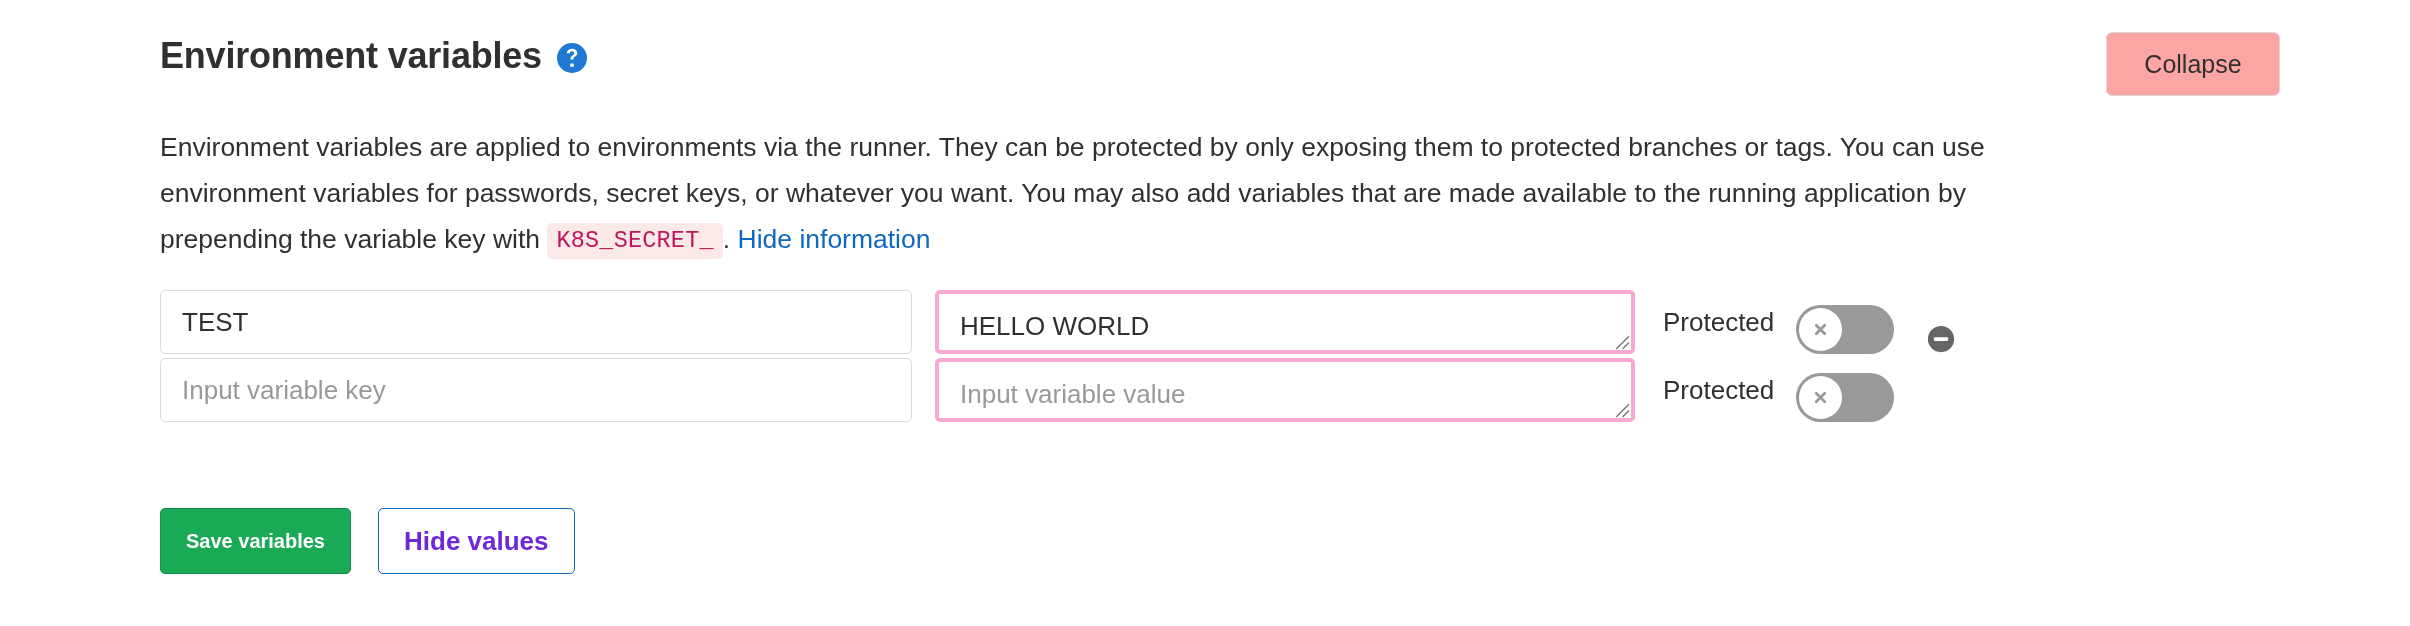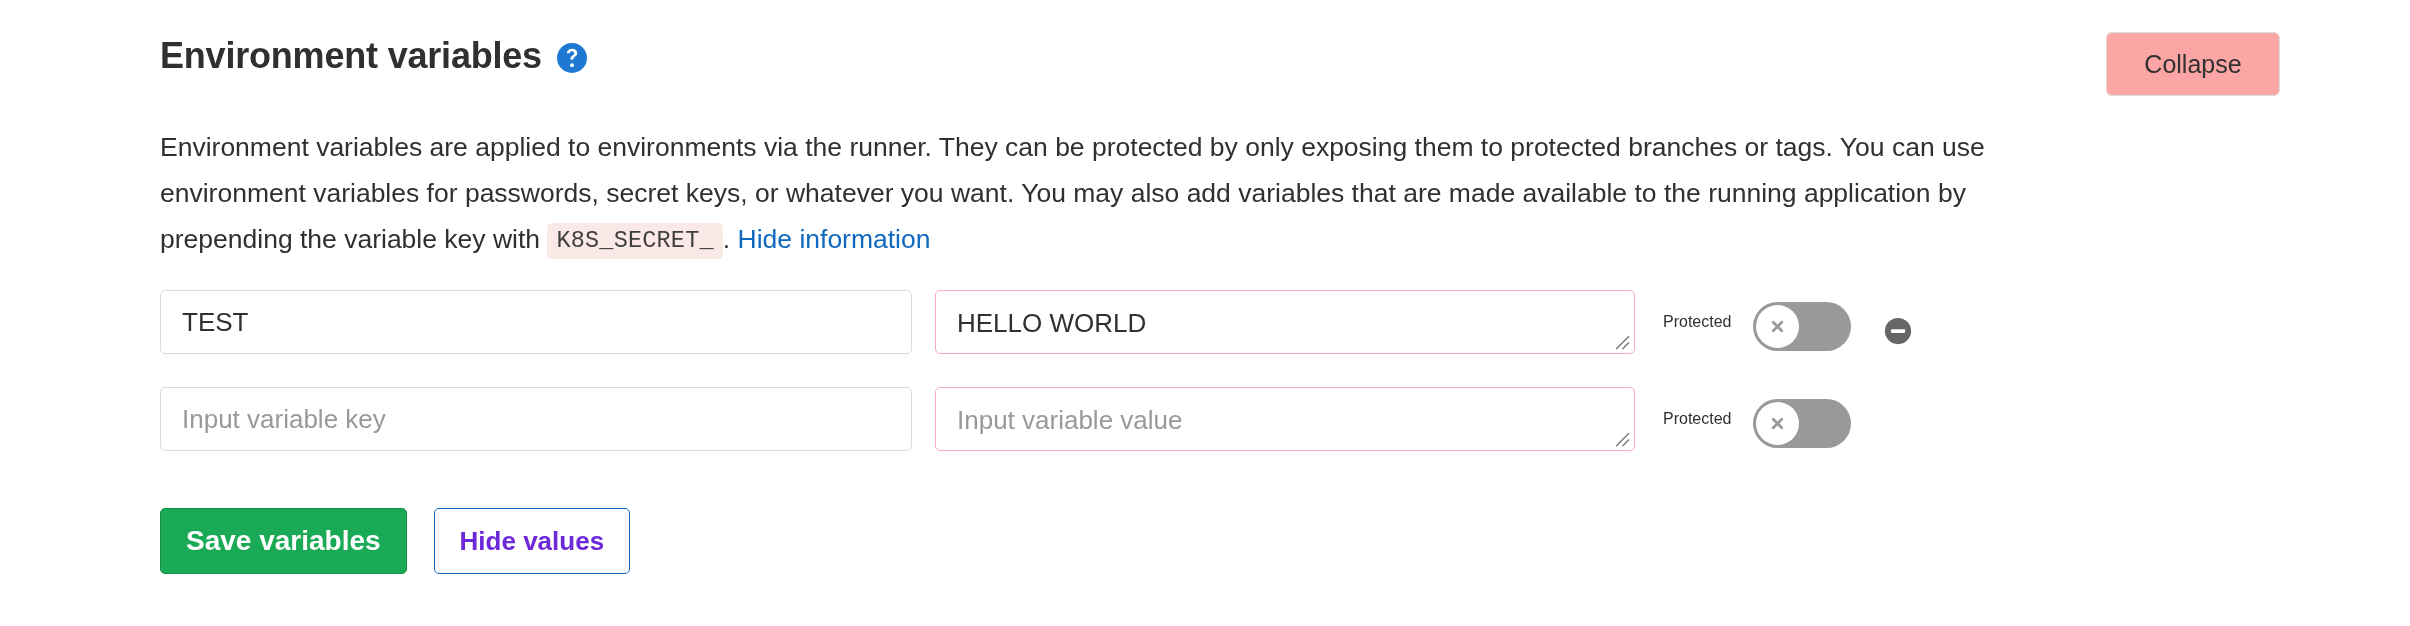--- a/index.html
+++ b/index.html
@@ -79,21 +79,21 @@
     top: 124px;
     width: 1880px;
     font-size: 26.5px;
     line-height: 46px;
     color: #303030;
   }
 
   .code-chip {
     display: inline-block;
     background: #fbe9e7;
-    color: #404040;
+    color: #be185d;
     font-family: "Liberation Mono", monospace;
     font-size: 23.5px;
     padding: 3px 9px 4px 9px;
     border-radius: 5px;
     line-height: 1.25;
     vertical-align: 1px;
     letter-spacing: 0.2px;
   }
 
   .info-link {
@@ -105,22 +105,22 @@
   
   .rows {
     position: absolute;
     left: 160px;
     top: 290px;
     width: 2100px;
   }
 
   .var-row {
     display: flex;
-    align-items: center;
-    margin-bottom: 33px;
+    align-items: flex-end;
+    margin-bottom: 4px;
   }
 
   .key-field {
     width: 752px;
     height: 64px;
     border: 1px solid #dbdbdb;
     border-radius: 5px;
     background: #ffffff;
     font-size: 26px;
     font-family: "Liberation Sans", sans-serif;
@@ -131,21 +131,21 @@
   .key-field::placeholder { color: #999999; }
 
   .value-wrap {
     position: relative;
     margin-left: 23px;
   }
 
   .value-field {
     width: 700px;
     height: 64px;
-    border: 1px solid #f9a8d4;
+    border: 4px solid #f9a8d4;
     border-radius: 5px;
     background: #ffffff;
     font-size: 26px;
     font-family: "Liberation Sans", sans-serif;
     color: #303030;
     padding: 15px 6px 0 21px;
     outline: none;
     resize: none;
     overflow: hidden;
     line-height: 34px;
@@ -156,21 +156,21 @@
   .resize-grip {
     position: absolute;
     right: 5px;
     bottom: 4px;
     width: 17px;
     height: 17px;
     pointer-events: none;
   }
 
   .protected-label {
-    font-size: 16px;
+    font-size: 26px;
     color: #303030;
     margin-left: 28px;
     line-height: 64px;
     white-space: nowrap;
   }
 
   
   .toggle {
     position: relative;
     width: 98px;
@@ -227,21 +227,21 @@
     top: 508px;
     display: flex;
     align-items: flex-start;
     gap: 27px;
   }
 
   .btn-primary {
     background: #1aaa55;
     border: 1px solid #168f48;
     color: #ffffff;
-    font-size: 28px;
+    font-size: 20px;
     font-weight: bold;
     font-family: "Liberation Sans", sans-serif;
     border-radius: 5px;
     padding: 0 25px;
     height: 66px;
     line-height: 64px;
     cursor: pointer;
     white-space: nowrap;
   }
 

